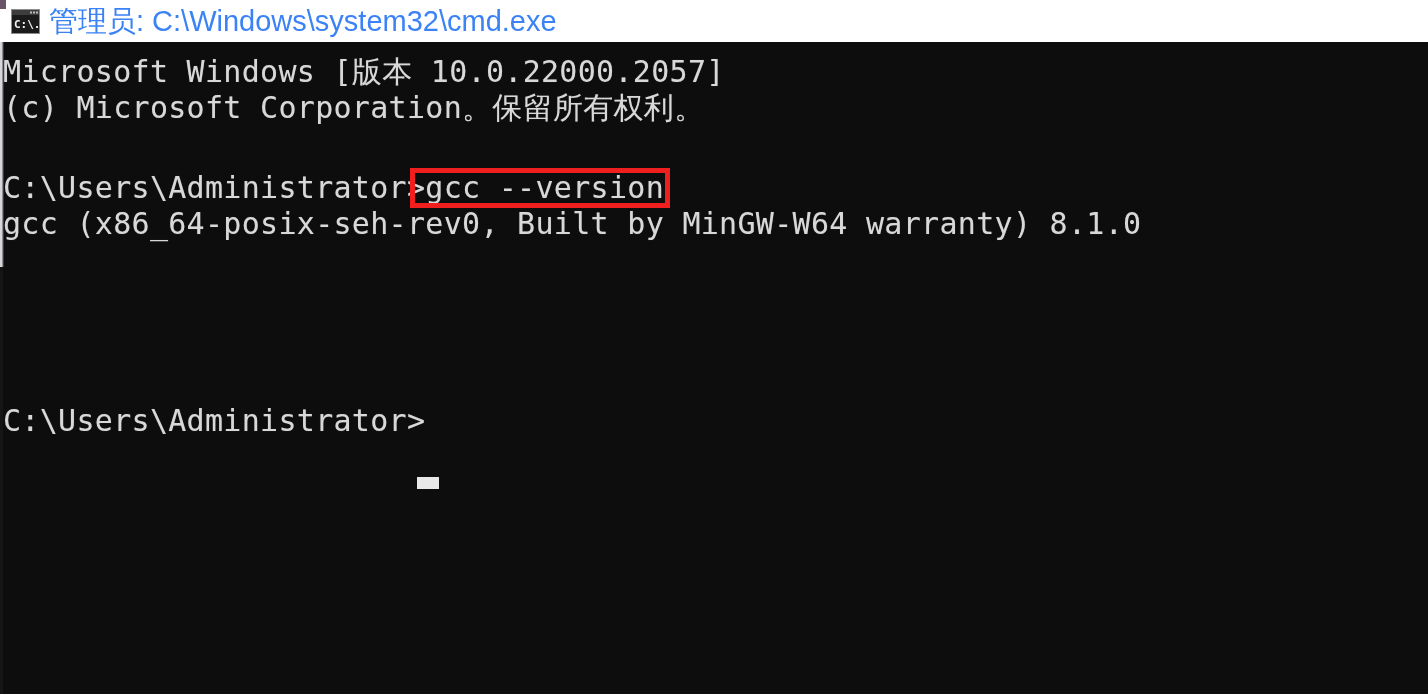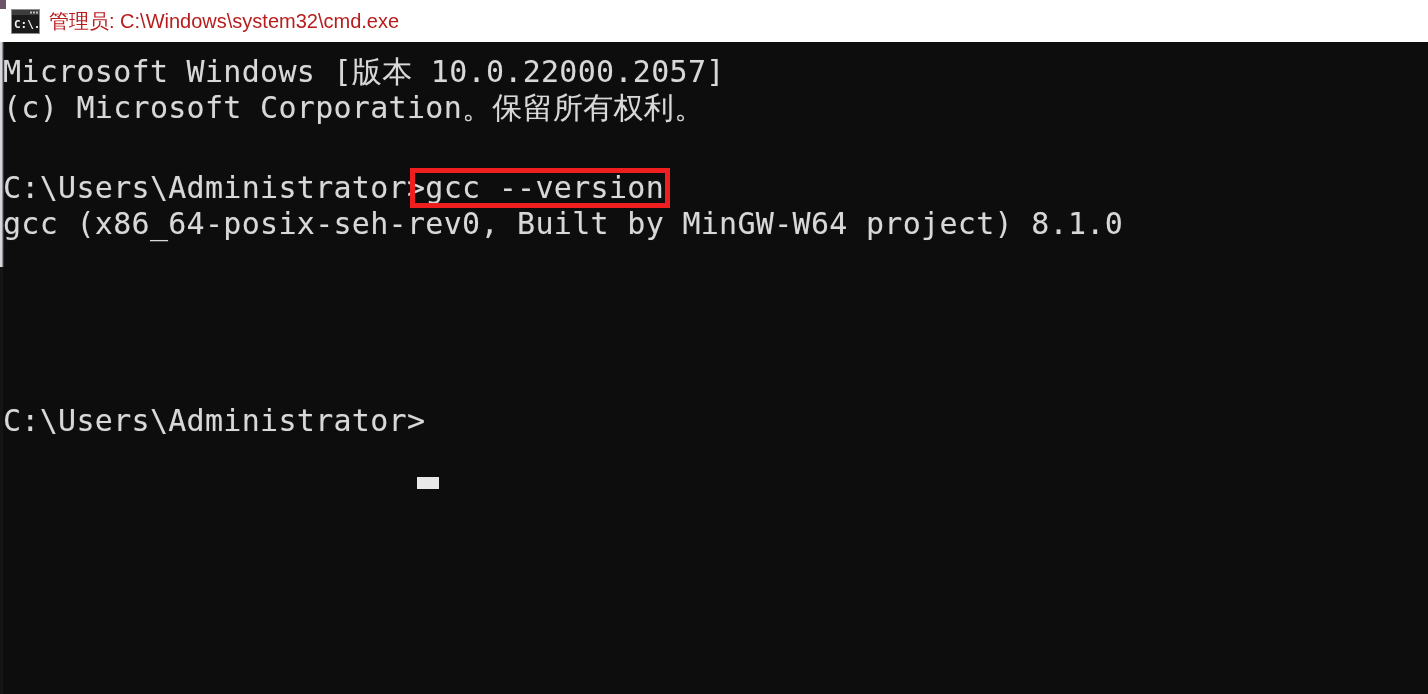--- a/index.html
+++ b/index.html
@@ -39,23 +39,23 @@
   }
   .tb-icon {
     width: 29px;
     height: 25px;
     flex: 0 0 auto;
     margin-right: 9px;
     position: relative;
   }
   .tb-title {
     font-family: "Liberation Sans", sans-serif;
-    font-size: 20px;
+    font-size: 29px;
     line-height: 30px;
-    color: #b91c1c;
+    color: #3b82f6;
     white-space: nowrap;
     letter-spacing: 0px;
   }
 
   
   #console {
     position: absolute;
     left: 0;
     top: 42px;
     width: 1428px;
@@ -161,21 +161,21 @@
     <div class="tb-title">管理员: C:\Windows\system32\cmd.exe</div>
   </div>
 
   <div id="console">
     <div id="left-edge"></div>
     <div id="left-edge2"></div>
 
     <div class="line" style="top:12px">Microsoft Windows [版本 10.0.22000.2057]</div>
     <div class="line" style="top:128px">C:\Users\Administrator&gt;gcc --version</div>
     <div class="line" style="top:48px">(c) Microsoft Corporation。保留所有权利。</div>
-    <div class="line" style="top:164px">gcc (x86_64-posix-seh-rev0, Built by MinGW-W64 project) 8.1.0</div>
+    <div class="line" style="top:164px">gcc (x86_64-posix-seh-rev0, Built by MinGW-W64 warranty) 8.1.0</div>
     <div class="line" style="top:361px">C:\Users\Administrator&gt;</div>
 
     <div id="cursor"></div>
 
     <div id="red-box"></div>
 
     <div id="watermark">
       <span class="wm-sub">znwx.cn</span>
     </div>
   </div>

